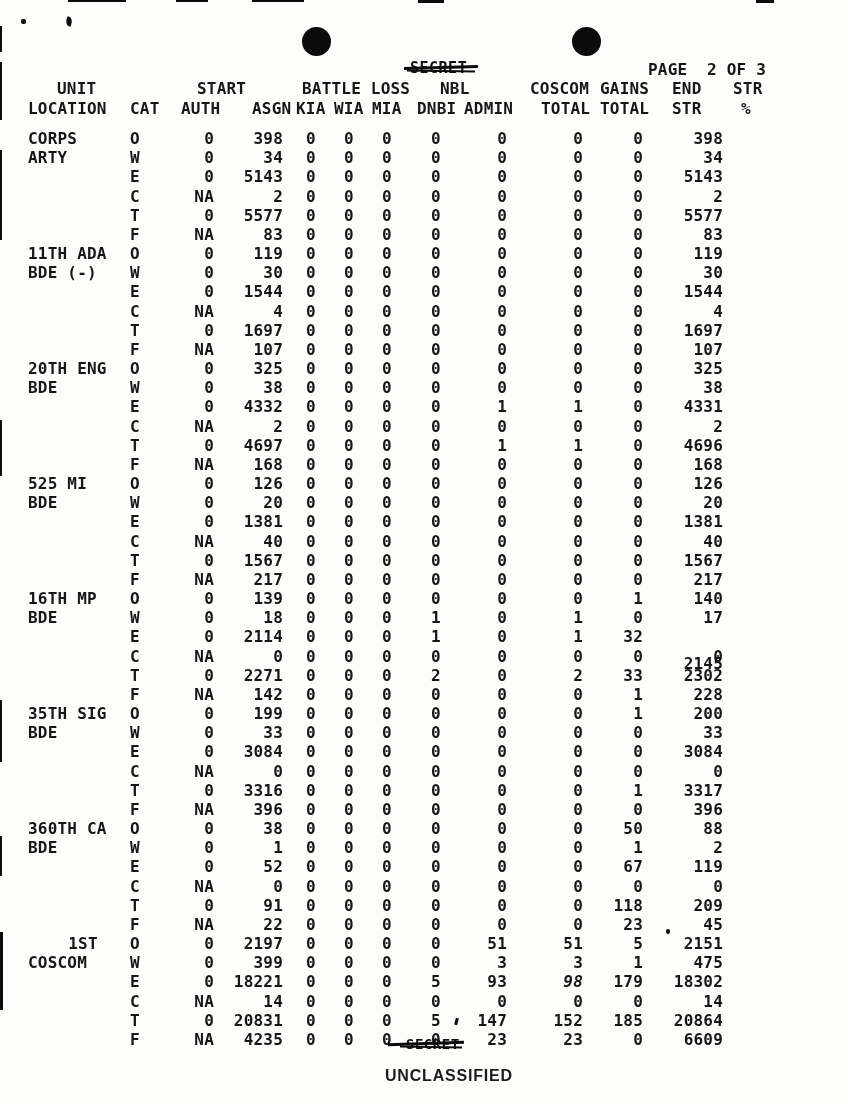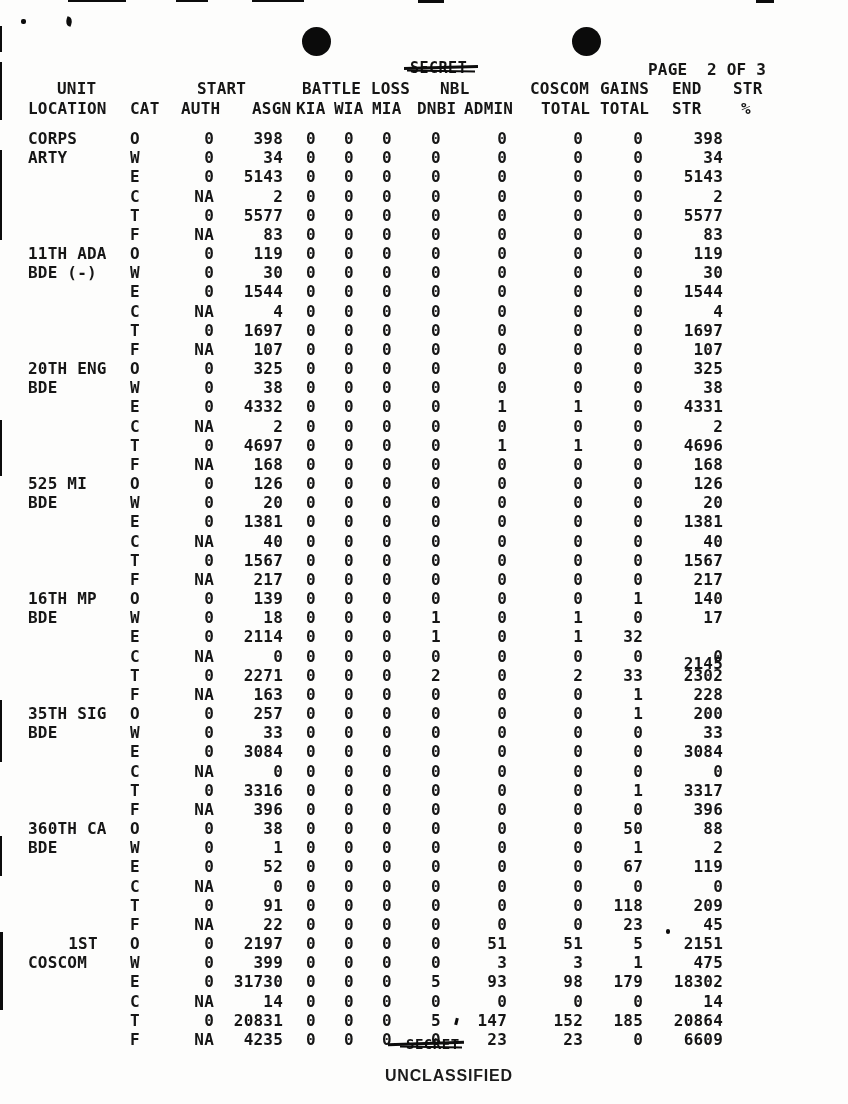--- a/index.html
+++ b/index.html
@@ -404,36 +404,36 @@
         <span class="t cell" style="left: 296px; width: 30px; top: 77px; text-align: center;">0</span>
         <span class="t cell" style="left: 334px; width: 30px; top: 77px; text-align: center;">0</span>
         <span class="t cell" style="left: 372px; width: 30px; top: 77px; text-align: center;">0</span>
         <span class="t cell" style="left: 421px; width: 30px; top: 77px; text-align: center;">2</span>
         <span class="t cell" style="left: 457px; width: 50px; top: 77px; text-align: right;">0</span>
         <span class="t cell" style="left: 523px; width: 60px; top: 77px; text-align: right;">2</span>
         <span class="t cell" style="left: 583px; width: 60px; top: 77px; text-align: right;">33</span>
         <span class="t cell" style="left: 643px; width: 80px; top: 77px; text-align: right;">2302</span>
         <span class="t cell" style="left: 130px; width: 20px; top: 96px; text-align: left;">F</span>
         <span class="t cell" style="left: 168px; width: 46px; top: 96px; text-align: right;">NA</span>
-        <span class="t cell" style="left: 203px; width: 80px; top: 96px; text-align: right;">163</span>
+        <span class="t cell" style="left: 203px; width: 80px; top: 96px; text-align: right;">142</span>
         <span class="t cell" style="left: 296px; width: 30px; top: 96px; text-align: center;">0</span>
         <span class="t cell" style="left: 334px; width: 30px; top: 96px; text-align: center;">0</span>
         <span class="t cell" style="left: 372px; width: 30px; top: 96px; text-align: center;">0</span>
         <span class="t cell" style="left: 421px; width: 30px; top: 96px; text-align: center;">0</span>
         <span class="t cell" style="left: 457px; width: 50px; top: 96px; text-align: right;">0</span>
         <span class="t cell" style="left: 523px; width: 60px; top: 96px; text-align: right;">0</span>
         <span class="t cell" style="left: 583px; width: 60px; top: 96px; text-align: right;">1</span>
         <span class="t cell" style="left: 643px; width: 80px; top: 96px; text-align: right;">228</span>
       </div>
       <div class="block" style="top: 704px;">
         <span class="t cell" style="left: 28px; width: 110px; top: 0px; text-align: left;">35TH SIG</span>
         <span class="t cell" style="left: 28px; width: 110px; top: 19px; text-align: left;">BDE</span>
         <span class="t cell" style="left: 130px; width: 20px; top: 0px; text-align: left;">O</span>
         <span class="t cell" style="left: 168px; width: 46px; top: 0px; text-align: right;">0</span>
-        <span class="t cell" style="left: 203px; width: 80px; top: 0px; text-align: right;">257</span>
+        <span class="t cell" style="left: 203px; width: 80px; top: 0px; text-align: right;">199</span>
         <span class="t cell" style="left: 296px; width: 30px; top: 0px; text-align: center;">0</span>
         <span class="t cell" style="left: 334px; width: 30px; top: 0px; text-align: center;">0</span>
         <span class="t cell" style="left: 372px; width: 30px; top: 0px; text-align: center;">0</span>
         <span class="t cell" style="left: 421px; width: 30px; top: 0px; text-align: center;">0</span>
         <span class="t cell" style="left: 457px; width: 50px; top: 0px; text-align: right;">0</span>
         <span class="t cell" style="left: 523px; width: 60px; top: 0px; text-align: right;">0</span>
         <span class="t cell" style="left: 583px; width: 60px; top: 0px; text-align: right;">1</span>
         <span class="t cell" style="left: 643px; width: 80px; top: 0px; text-align: right;">200</span>
         <span class="t cell" style="left: 130px; width: 20px; top: 19px; text-align: left;">W</span>
         <span class="t cell" style="left: 168px; width: 46px; top: 19px; text-align: right;">0</span>
@@ -581,27 +581,27 @@
         <span class="t cell" style="left: 296px; width: 30px; top: 19px; text-align: center;">0</span>
         <span class="t cell" style="left: 334px; width: 30px; top: 19px; text-align: center;">0</span>
         <span class="t cell" style="left: 372px; width: 30px; top: 19px; text-align: center;">0</span>
         <span class="t cell" style="left: 421px; width: 30px; top: 19px; text-align: center;">0</span>
         <span class="t cell" style="left: 457px; width: 50px; top: 19px; text-align: right;">3</span>
         <span class="t cell" style="left: 523px; width: 60px; top: 19px; text-align: right;">3</span>
         <span class="t cell" style="left: 583px; width: 60px; top: 19px; text-align: right;">1</span>
         <span class="t cell" style="left: 643px; width: 80px; top: 19px; text-align: right;">475</span>
         <span class="t cell" style="left: 130px; width: 20px; top: 38px; text-align: left;">E</span>
         <span class="t cell" style="left: 168px; width: 46px; top: 38px; text-align: right;">0</span>
-        <span class="t cell" style="left: 203px; width: 80px; top: 38px; text-align: right;">31730</span>
+        <span class="t cell" style="left: 203px; width: 80px; top: 38px; text-align: right;">18221</span>
         <span class="t cell" style="left: 296px; width: 30px; top: 38px; text-align: center;">0</span>
         <span class="t cell" style="left: 334px; width: 30px; top: 38px; text-align: center;">0</span>
         <span class="t cell" style="left: 372px; width: 30px; top: 38px; text-align: center;">0</span>
         <span class="t cell" style="left: 421px; width: 30px; top: 38px; text-align: center;">5</span>
         <span class="t cell" style="left: 457px; width: 50px; top: 38px; text-align: right;">93</span>
-        <span class="t cell" style="left: 523px; width: 60px; top: 38px; text-align: right;">98</span>
+        <span class="t cell" style="left: 523px; width: 60px; top: 38px; text-align: right; font-style: italic;">98</span>
         <span class="t cell" style="left: 583px; width: 60px; top: 38px; text-align: right;">179</span>
         <span class="t cell" style="left: 643px; width: 80px; top: 38px; text-align: right;">18302</span>
         <span class="t cell" style="left: 130px; width: 20px; top: 58px; text-align: left;">C</span>
         <span class="t cell" style="left: 168px; width: 46px; top: 58px; text-align: right;">NA</span>
         <span class="t cell" style="left: 203px; width: 80px; top: 58px; text-align: right;">14</span>
         <span class="t cell" style="left: 296px; width: 30px; top: 58px; text-align: center;">0</span>
         <span class="t cell" style="left: 334px; width: 30px; top: 58px; text-align: center;">0</span>
         <span class="t cell" style="left: 372px; width: 30px; top: 58px; text-align: center;">0</span>
         <span class="t cell" style="left: 421px; width: 30px; top: 58px; text-align: center;">0</span>
         <span class="t cell" style="left: 457px; width: 50px; top: 58px; text-align: right;">0</span>

